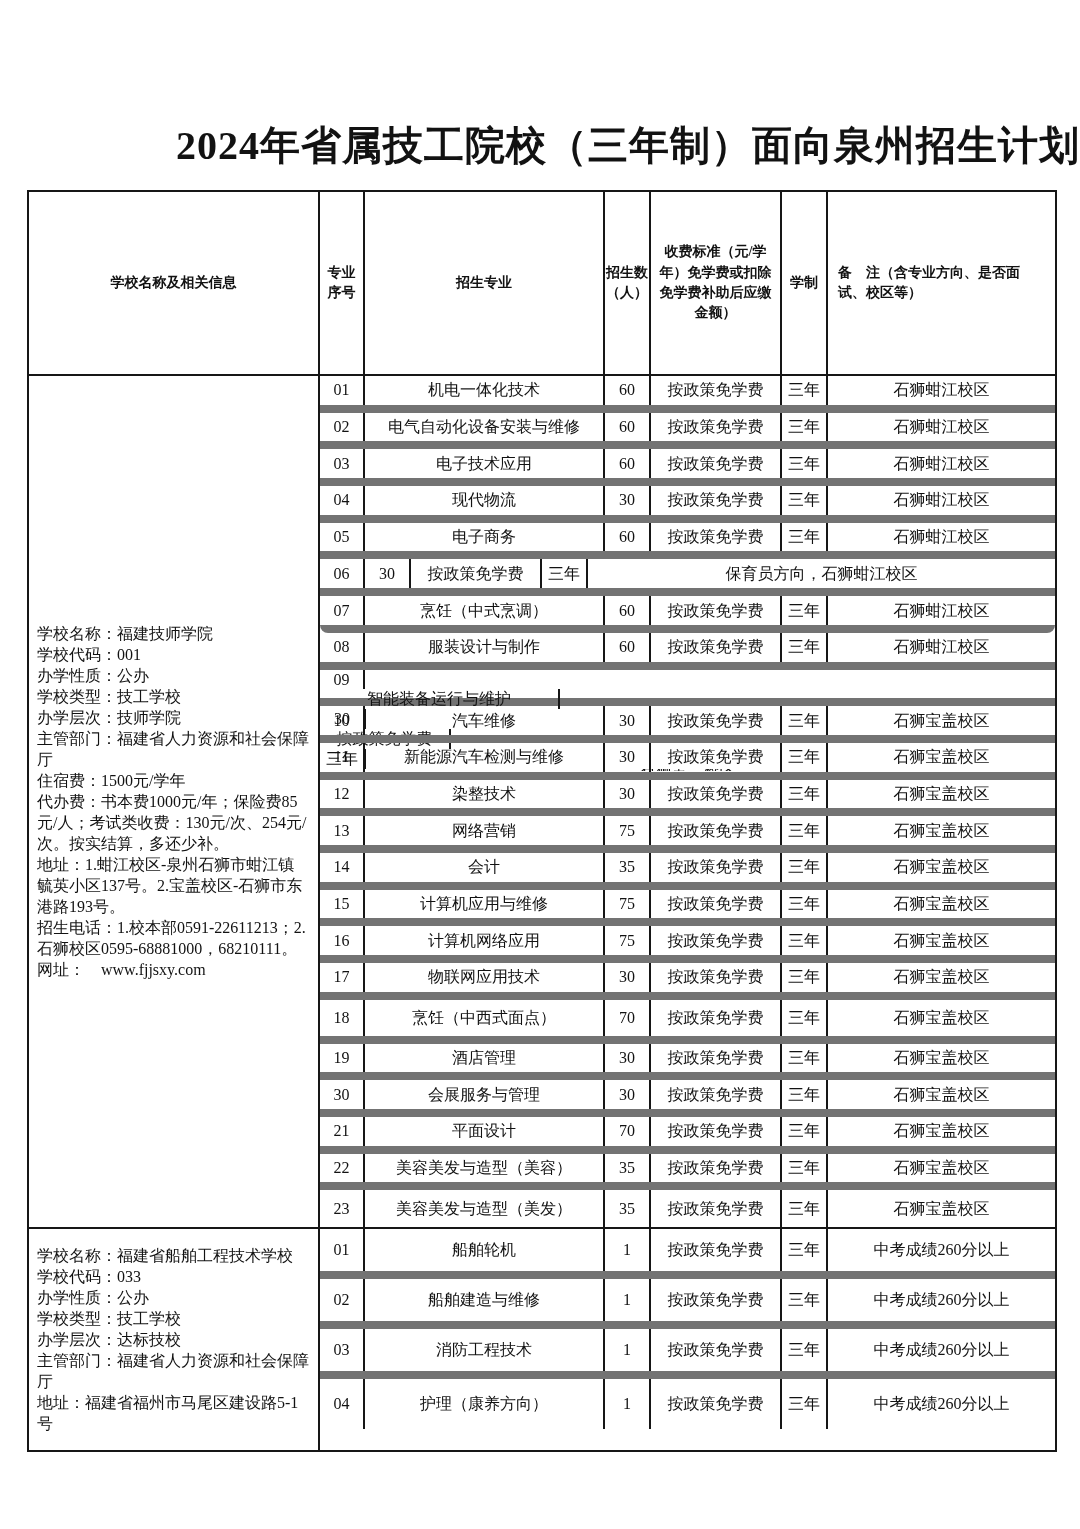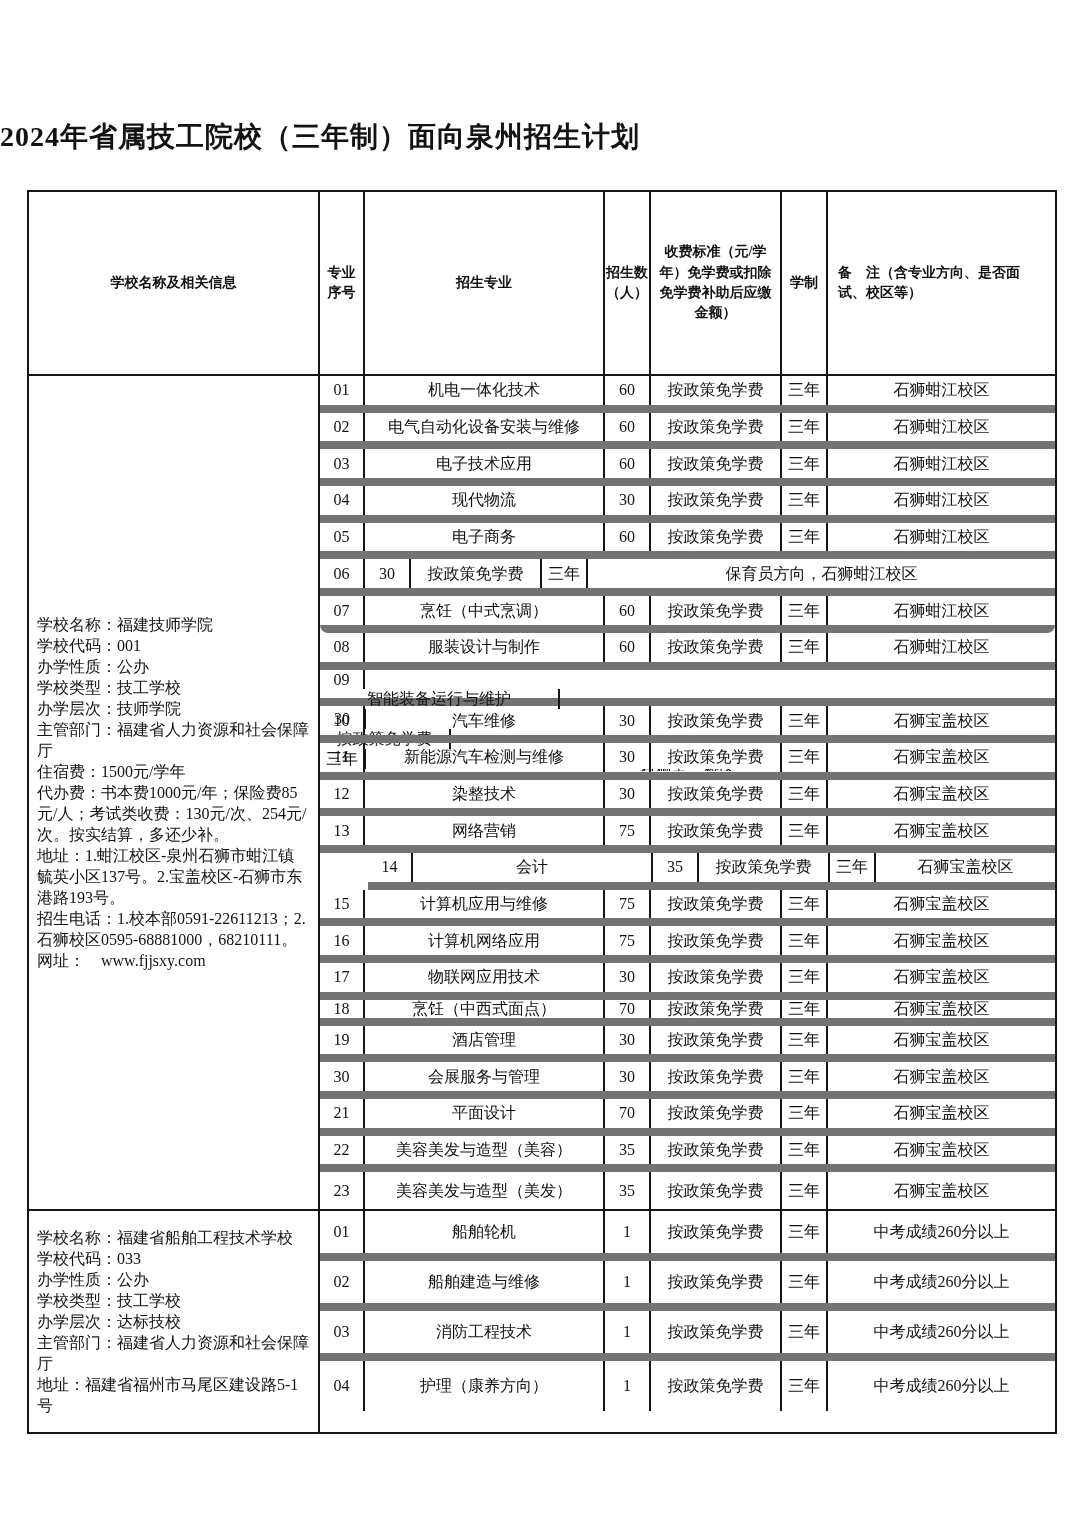--- a/index.html
+++ b/index.html
@@ -6,22 +6,22 @@
   html, body { background: #ffffff; }
   body {
     width: 1080px;
     height: 1529px;
     position: relative;
     font-family: "Liberation Serif", "DejaVu Serif", serif;
     color: #121212;
   }
   .title {
     margin-top: 118px;
-    text-align: left;
-    font-size: 28px;
+    text-align: right;
+    font-size: 40px;
     font-weight: bold;
     letter-spacing: 1px;
   }
   .table {
     position: absolute;
     left: 27px;
     top: 190px;
     width: 1030px;
     border: 2px solid #161616;
     background: #ffffff;
@@ -210,21 +210,21 @@
               <div class="cell body-cell c-remark">石狮宝盖校区</div>
             </div>
             <div class="row" style="height: 36.7px;">
               <div class="cell body-cell c-no">13</div>
               <div class="cell body-cell c-major">网络营销</div>
               <div class="cell body-cell c-count">75</div>
               <div class="cell body-cell c-fee">按政策免学费</div>
               <div class="cell body-cell c-duration">三年</div>
               <div class="cell body-cell c-remark">石狮宝盖校区</div>
             </div>
-            <div class="row" style="height: 36.7px; margin-left: 48px;">
+            <div class="row" style="height: 36.7px;">
               <div class="cell body-cell c-no">14</div>
               <div class="cell body-cell c-major">会计</div>
               <div class="cell body-cell c-count">35</div>
               <div class="cell body-cell c-fee">按政策免学费</div>
               <div class="cell body-cell c-duration">三年</div>
               <div class="cell body-cell c-remark">石狮宝盖校区</div>
             </div>
             <div class="row" style="height: 36.7px;">
               <div class="cell body-cell c-no">15</div>
               <div class="cell body-cell c-major">计算机应用与维修</div>
@@ -242,21 +242,21 @@
               <div class="cell body-cell c-remark">石狮宝盖校区</div>
             </div>
             <div class="row" style="height: 36.7px;">
               <div class="cell body-cell c-no">17</div>
               <div class="cell body-cell c-major">物联网应用技术</div>
               <div class="cell body-cell c-count">30</div>
               <div class="cell body-cell c-fee">按政策免学费</div>
               <div class="cell body-cell c-duration">三年</div>
               <div class="cell body-cell c-remark">石狮宝盖校区</div>
             </div>
-            <div class="row" style="height: 26px;">
+            <div class="row" style="height: 44px;">
               <div class="cell body-cell c-no">18</div>
               <div class="cell body-cell c-major">烹饪（中西式面点）</div>
               <div class="cell body-cell c-count">70</div>
               <div class="cell body-cell c-fee">按政策免学费</div>
               <div class="cell body-cell c-duration">三年</div>
               <div class="cell body-cell c-remark">石狮宝盖校区</div>
             </div>
             <div class="row" style="height: 36.7px;">
               <div class="cell body-cell c-no">19</div>
               <div class="cell body-cell c-major">酒店管理</div>

